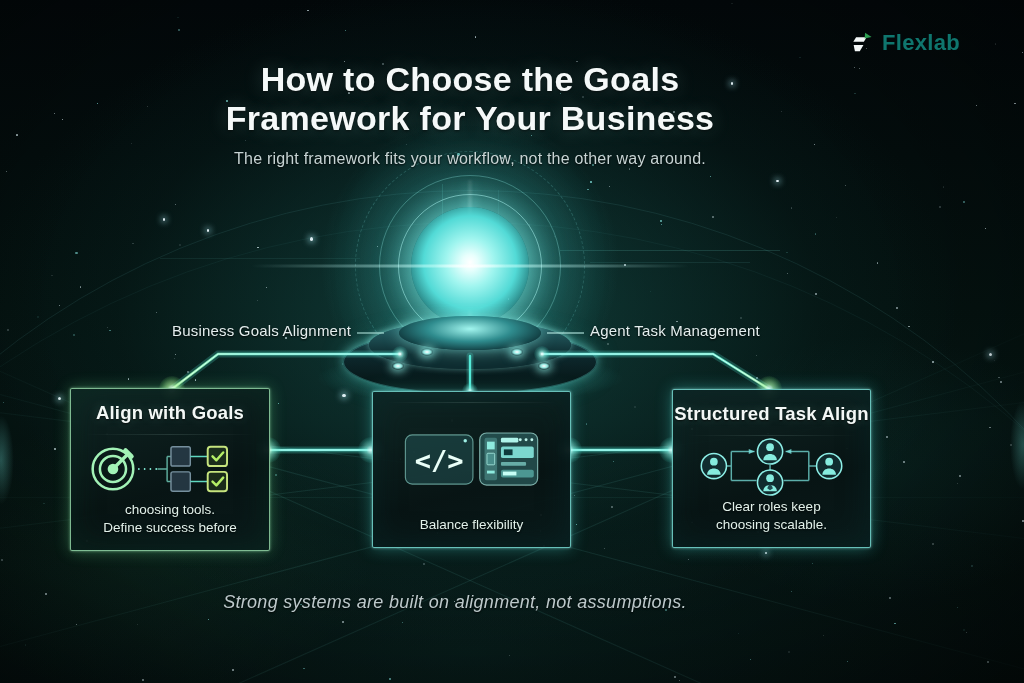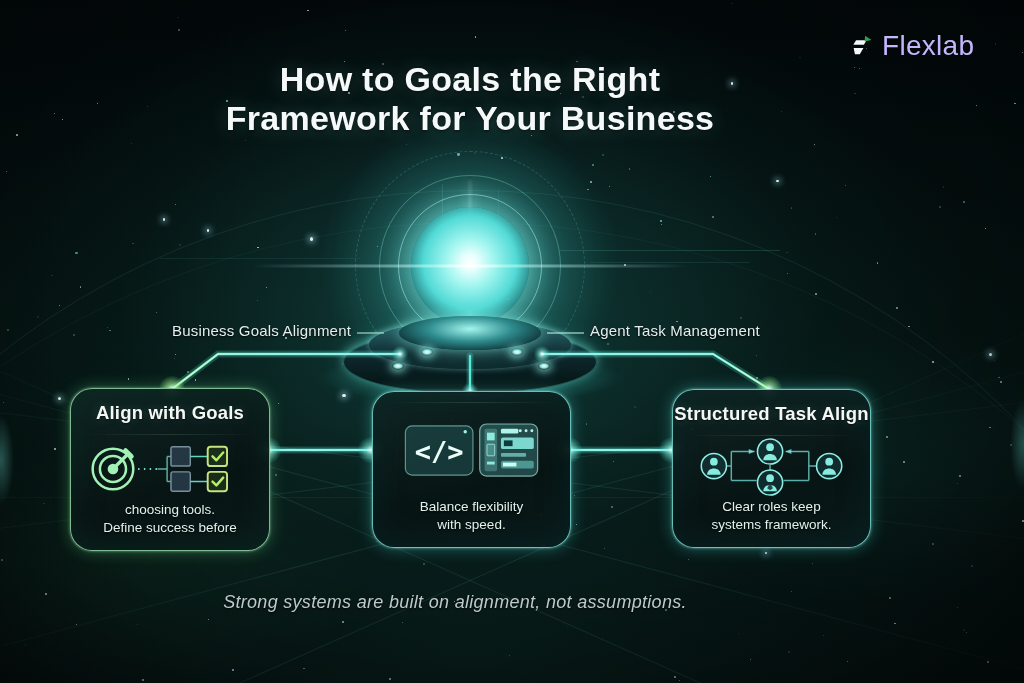--- a/index.html
+++ b/index.html
@@ -27,21 +27,21 @@
     background:linear-gradient(90deg,rgba(0,0,0,0),rgba(110,222,212,0.10) 35%,rgba(110,222,212,0.10) 65%,rgba(0,0,0,0));
     transform-origin:50% 50%;}
   .circuit{position:absolute;z-index:3;background:rgba(120,228,220,0.16);}
   .edge-glow{position:absolute;width:26px;height:90px;z-index:3;border-radius:50%;
     background:radial-gradient(ellipse,rgba(120,240,230,0.35),rgba(0,0,0,0) 70%);}
   .vignette{position:absolute;inset:0;z-index:4;pointer-events:none;
     background:radial-gradient(ellipse at 46% 45%, rgba(0,0,0,0) 52%, rgba(0,0,0,0.46) 100%);}
 
   
   .logo{position:absolute;left:848px;top:30px;z-index:12;display:flex;align-items:center;gap:8px;}
-  .logo-text{font-size:28px;font-weight:400;color:#c4b5fd;letter-spacing:0.3px;}
+  .logo-text{font-size:22px;font-weight:700;color:#0f766e;letter-spacing:0.3px;}
 
   
   .title{position:absolute;left:0;top:60px;width:940px;z-index:12;text-align:center;
     font-size:34px;line-height:39px;font-weight:700;color:#f5f9f9;letter-spacing:0.3px;
     text-shadow:0 0 20px rgba(190,255,248,0.22), 0 1px 3px rgba(0,0,0,0.7);}
   .subtitle{position:absolute;left:0;top:150px;width:940px;z-index:12;text-align:center;
     font-size:16px;color:#c7d4d4;letter-spacing:0.2px;text-shadow:0 1px 2px rgba(0,0,0,0.8);}
 
   
   .holo{position:absolute;inset:0;z-index:5;pointer-events:none;}
@@ -87,21 +87,21 @@
   .glow-dot{position:absolute;width:26px;height:26px;border-radius:50%;z-index:7;transform:translate(-50%,-50%);pointer-events:none;
     background:radial-gradient(circle,rgba(255,255,255,0.95) 0%,rgba(150,250,235,0.55) 26%,rgba(80,220,200,0.22) 56%,rgba(0,0,0,0) 75%);}
   .glow-dot.green{background:radial-gradient(circle,rgba(255,255,255,0.95) 0%,rgba(185,250,160,0.6) 26%,rgba(130,230,120,0.24) 56%,rgba(0,0,0,0) 75%);}
   .glow-dot.small{width:16px;height:16px;}
 
   
   .float-label{position:absolute;z-index:12;font-size:15px;color:#e4eeee;letter-spacing:0.2px;
     text-shadow:0 1px 2px rgba(0,0,0,0.85);}
 
   
-  .card{position:absolute;z-index:10;border-radius:22px;display:flex;flex-direction:column;
+  .card{position:absolute;z-index:10;border-radius:2px;display:flex;flex-direction:column;
     background:linear-gradient(165deg,rgba(16,38,36,0.94) 0%,rgba(8,20,20,0.96) 60%,rgba(10,26,26,0.94) 100%);justify-content:flex-end;}
   .card-green{border:1.5px solid rgba(165,240,185,0.75);
     box-shadow:0 0 16px rgba(110,235,150,0.33),0 0 3px rgba(190,255,205,0.55),inset 0 0 30px rgba(10,45,35,0.6);}
   .card-cyan{border:1.5px solid rgba(130,238,230,0.78);
     box-shadow:0 0 16px rgba(70,225,215,0.38),0 0 3px rgba(190,255,250,0.55),inset 0 0 30px rgba(8,40,42,0.6);}
   .card-title{margin-top:13px;text-align:center;font-size:18.5px;font-weight:700;color:#f3f8f6;letter-spacing:0.2px;
     text-shadow:0 0 12px rgba(190,255,235,0.2),0 1px 2px rgba(0,0,0,0.8);}
   .card-divider{height:1px;margin:10px 14px 0;
     background:linear-gradient(90deg,rgba(0,0,0,0),rgba(185,225,215,0.14),rgba(0,0,0,0));}
   .card-iconwrap{flex:1;display:flex;align-items:center;justify-content:center;}
@@ -344,23 +344,24 @@
       <svg width="26" height="26" viewBox="0 0 32 32">
         <path d="M10 9 L23 9 L19.5 14.5 L6.5 14.5 Z" fill="#f4f8f8"></path>
         <path d="M21 3.5 L29 8.5 L20.5 10.5 Z" fill="#2e9e52"></path>
         <path d="M7 18.5 L19 18.5 L14.5 26 L8.5 26 Z" fill="#f4f8f8"></path>
       </svg>
     </span>
     <span class="logo-text">Flexlab</span>
   </div>
 
   <div class="title">
-    <div>How to Goals the Right</div>
+    <div>How to Choose the Goals</div>
     <div>Framework for Your Business</div>
   </div>
+  <div class="subtitle">The right framework fits your workflow, not the other way around.</div>
 
   <div class="holo">
     <div class="orb-halo"></div>
     <div class="beam"></div>
     <div class="beam-core"></div>
     <div class="orb-ring ring-c"></div>
     <div class="orb-ring ring-b"></div>
     <div class="orb-ring ring-a"></div>
     <div class="orb-sphere"></div>
     <div class="flare-h"></div>
@@ -464,21 +465,20 @@
         <rect x="100" y="6" width="18" height="5" rx="1.5" fill="#aff4ea"></rect>
         <rect x="100" y="15" width="34" height="12" rx="2" fill="rgba(140,240,230,0.85)"></rect>
         <rect x="103" y="18" width="9" height="6" fill="#0e3a3c"></rect>
         <rect x="100" y="31" width="26" height="4" rx="1" fill="rgba(150,240,230,0.6)"></rect>
         <rect x="100" y="39" width="34" height="8" rx="2" fill="rgba(120,230,220,0.5)"></rect>
         <rect x="102" y="41" width="14" height="4" fill="#c8fff6"></rect>
       </svg>
     </div>
     <div class="card-desc">
       <div>Balance flexibility</div>
-      <div>with speed.</div>
     </div>
   </div>
 
   <div class="card card-cyan" style="left:672px;top:389px;width:197px;height:157px;">
     <div class="card-title">Structured Task Align</div>
     <div class="card-divider"></div>
     <div class="card-iconwrap">
       <svg width="156" height="62" viewBox="0 0 160 64">
         <g stroke="rgba(120,225,220,0.75)" stroke-width="1.5" fill="none">
           <path d="M38,16 H62 M94,16 H118 M38,46 H64 M92,46 H118 M38,16 V46 M118,16 V46 M78,30 V36 M33,31 H38 M118,31 H126"></path>
@@ -503,19 +503,19 @@
         </g>
         <g>
           <circle cx="139" cy="31" r="13" fill="rgba(22,58,64,0.6)" stroke="#8deee6" stroke-width="1.6"></circle>
           <circle cx="139" cy="26.5" r="4" fill="#86ecdf"></circle>
           <path d="M132,40 C132,31.5 146,31.5 146,40 Z" fill="#86ecdf"></path>
         </g>
       </svg>
     </div>
     <div class="card-desc">
       <div>Clear roles keep</div>
-      <div>systems framework.</div>
+      <div>choosing scalable.</div>
     </div>
   </div>
 
   <div class="quote">Strong systems are built on alignment, not assumptions.</div>
 
 </div>
 
 </body></html>

